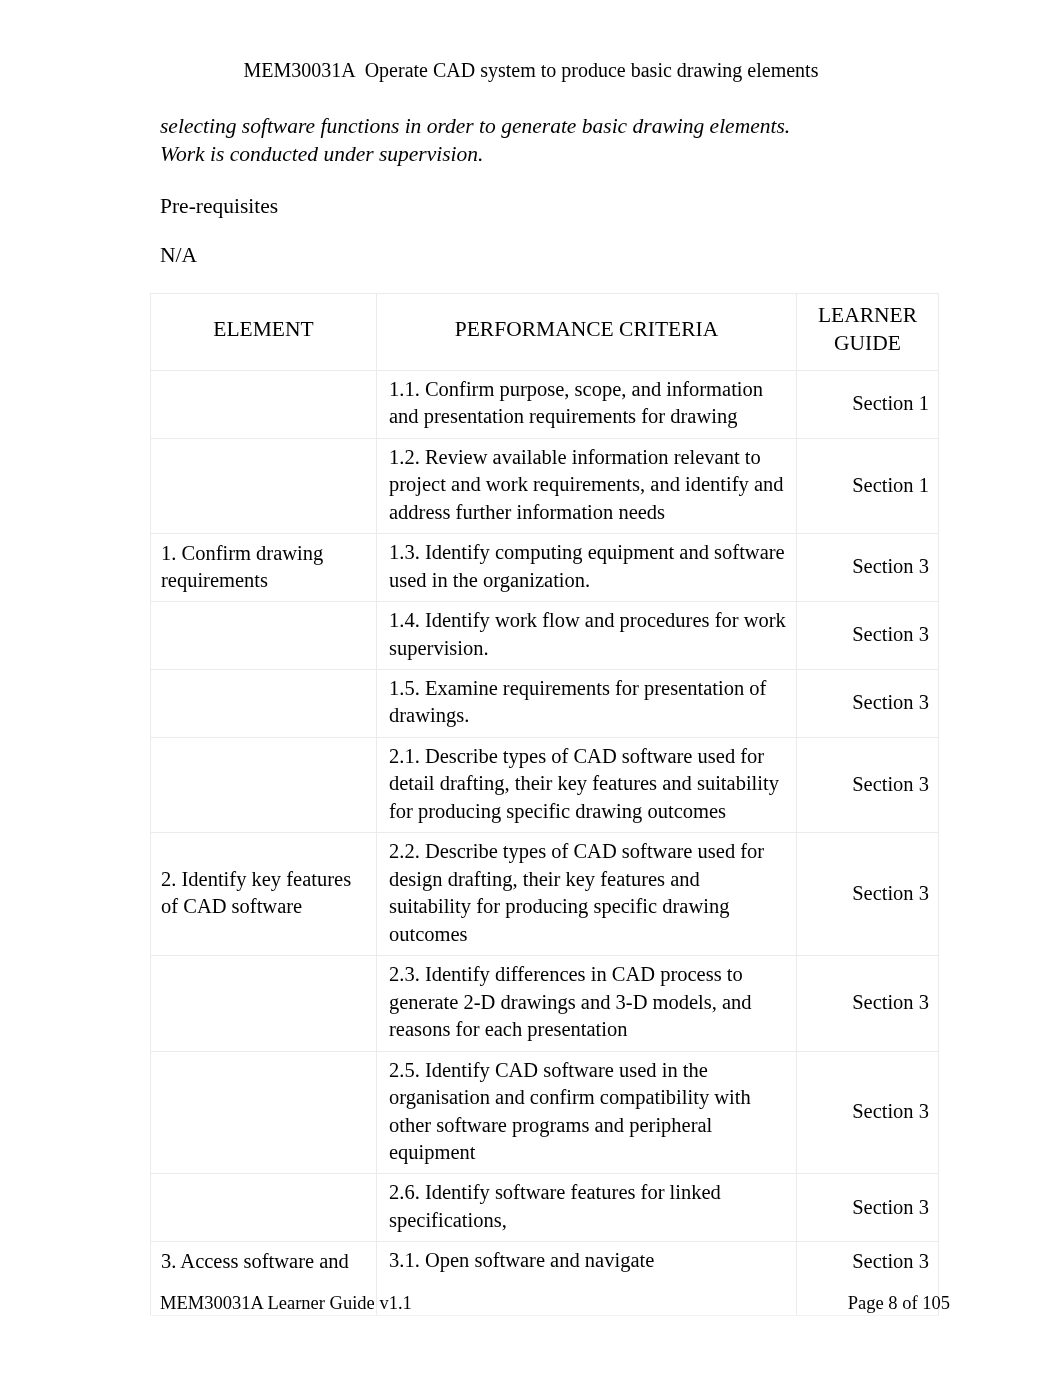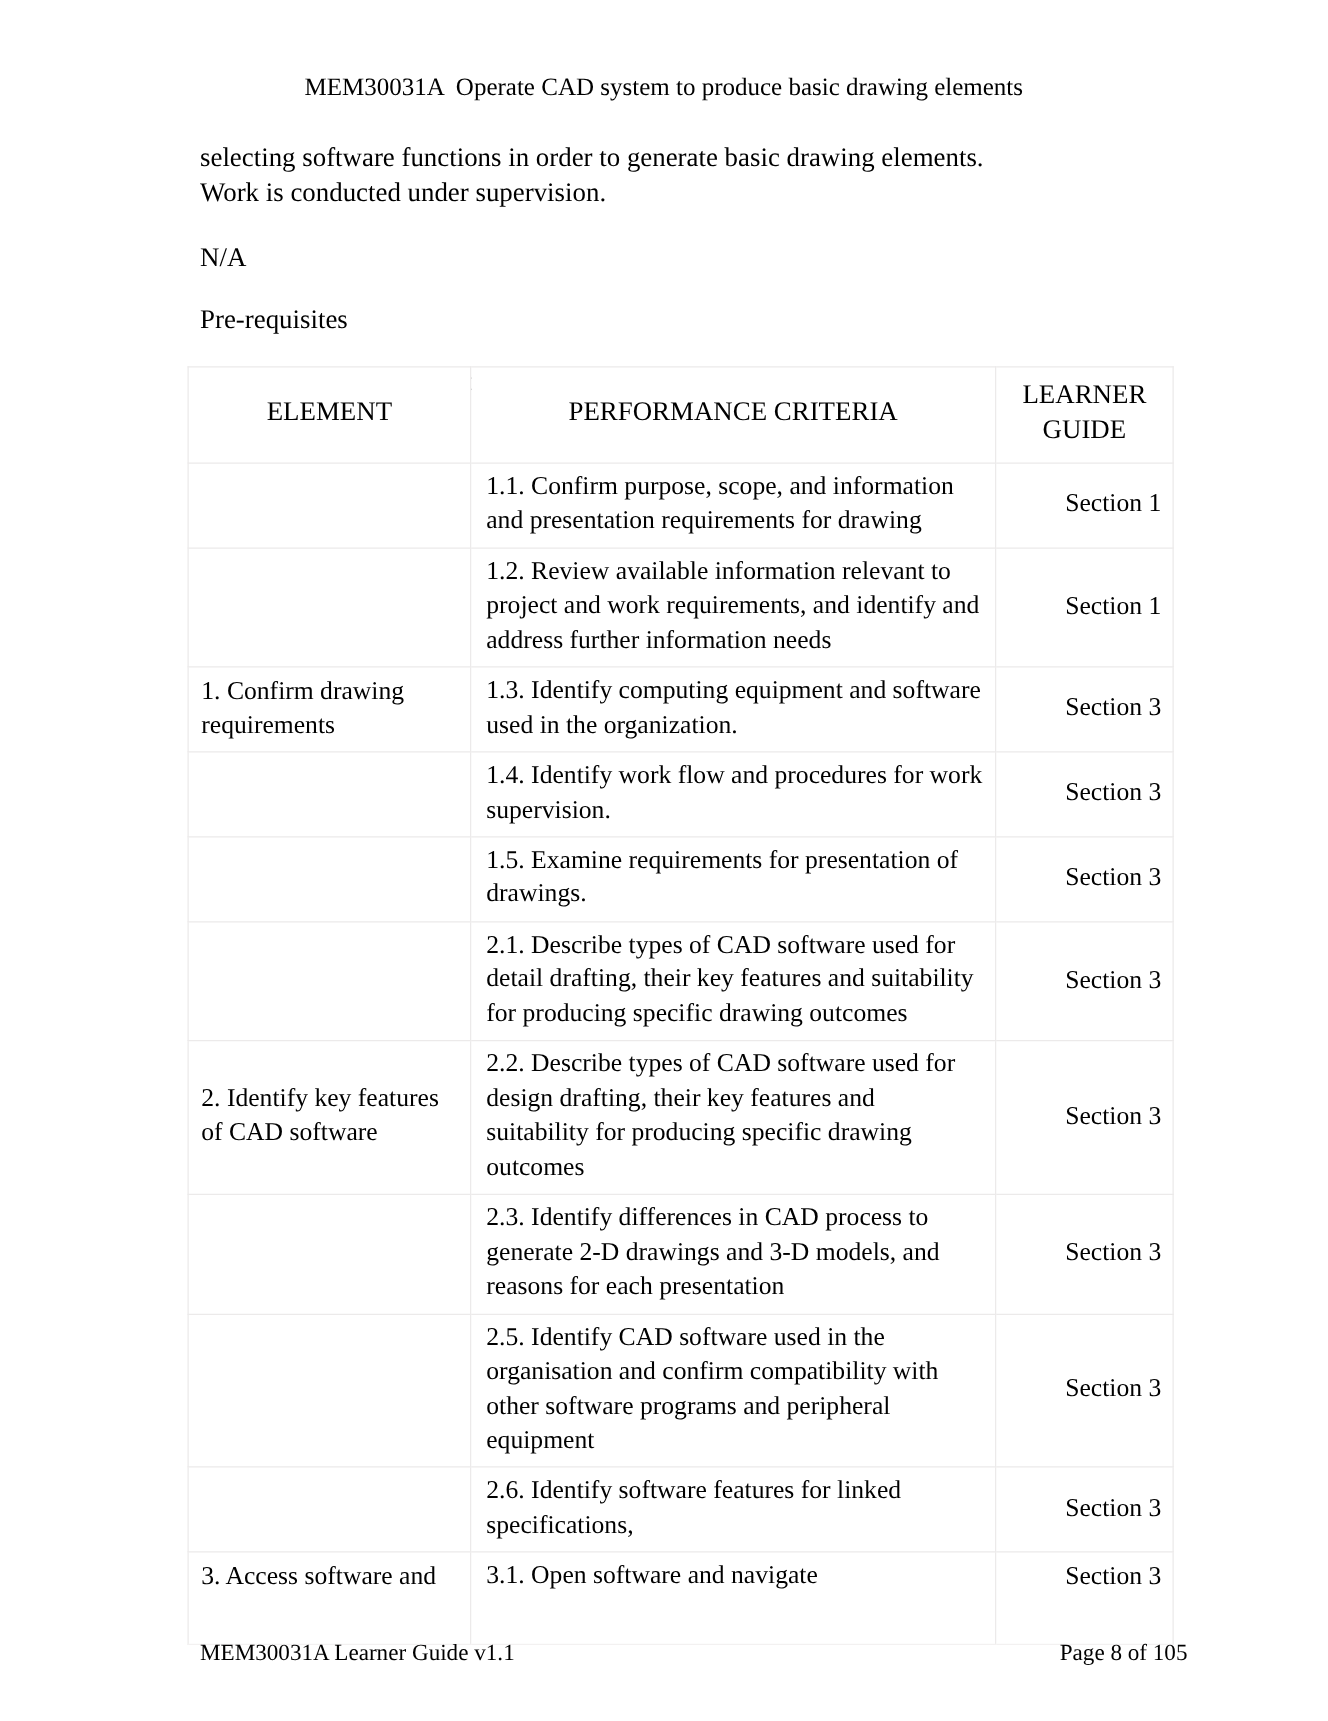--- a/index.html
+++ b/index.html
@@ -44,20 +44,21 @@
   }
 
   .para {
     font-size: 21.5px;
     line-height: 1.32;
     margin: 0 0 19px 0;
   }
   .para.intro {
     width: 660px;
     margin-bottom: 23px;
+    font-style: italic;
   }
   .para.tight {
     margin-bottom: 21px;
   }
   .para.label-criteria {
     margin-bottom: 2px;
   }
 
   
   .ec-table {
@@ -121,34 +122,33 @@
   .footer {
     position: absolute;
     left: 160px;
     top: 1292px;
     width: 790px;
     display: flex;
     justify-content: space-between;
     align-items: baseline;
     font-size: 18.5px;
     line-height: 1.2;
-    margin-top: 20px;
   }
 </style>
 </head>
 <body>
 
 <div class="page">
 
   <div class="running-header">MEM30031A  Operate CAD system to produce basic drawing elements</div>
 
   <div class="body-block">
     <p class="para intro">selecting software functions in order to generate basic drawing elements. Work is conducted under supervision.</p>
+    <p class="para tight">Pre-requisites</p>
     <p class="para tight">N/A</p>
-    <p class="para tight">Pre-requisites</p>
     <p class="para label-criteria">Elements and Performance Criteria</p>
   </div>
 
   <table class="ec-table">
     <colgroup>
       <col class="c-element">
       <col class="c-criteria">
       <col class="c-guide">
     </colgroup>
     <thead>

